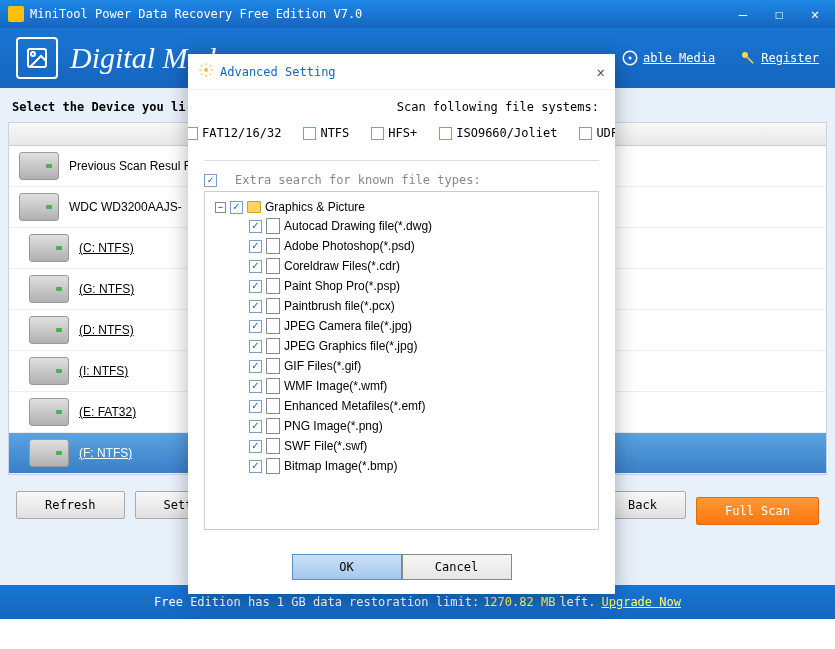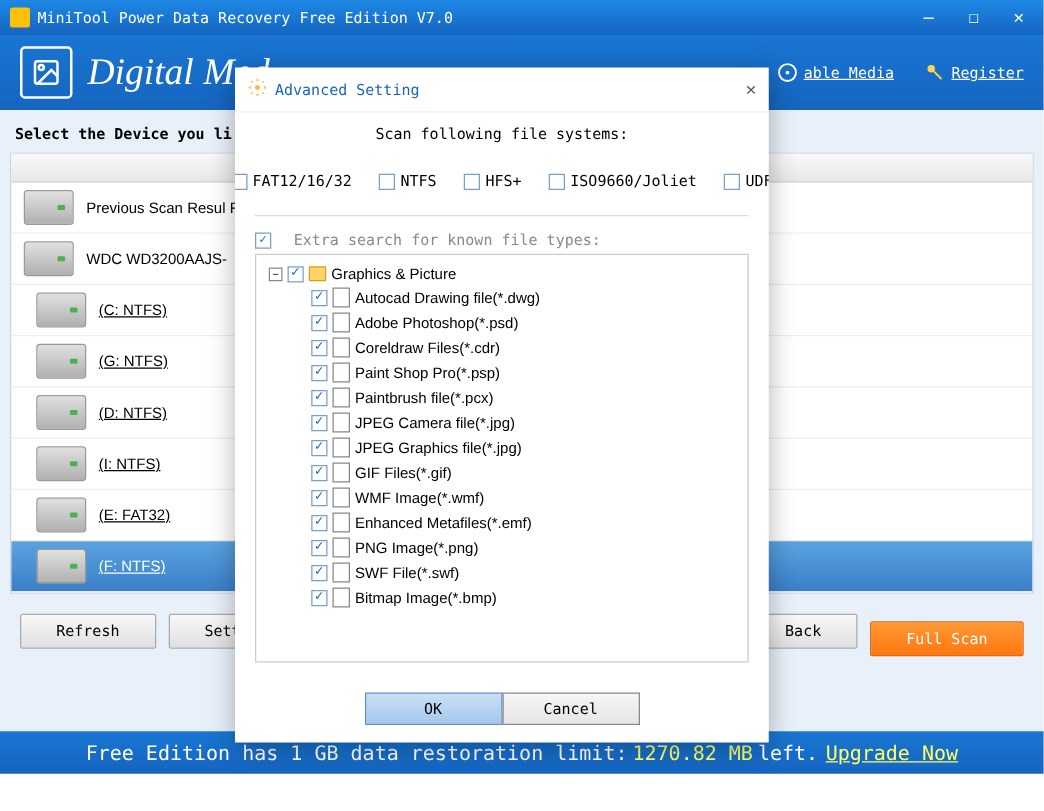--- a/index.html
+++ b/index.html
@@ -27,30 +27,30 @@
 .list-row.indent { padding-left: 20px; text-decoration: underline; }
 .drive-icon { width: 40px; height: 28px; background: linear-gradient(#e0e0e0, #b0b0b0); border-radius: 3px; border: 1px solid #999; position: relative; flex-shrink: 0; }
 .drive-icon::after { content: ''; position: absolute; right: 6px; top: 50%; width: 6px; height: 4px; background: #4caf50; border-radius: 1px; transform: translateY(-50%); }
 
 .bottom-buttons { display: flex; gap: 10px; padding: 10px 8px; align-items: center; }
 .btn { padding: 6px 28px; background: linear-gradient(#f8f8f8, #e0e0e0); border: 1px solid #aaa; border-radius: 2px; font-family: "SimSun", monospace; cursor: pointer; min-width: 80px; text-align: center; }
 .btn.primary { background: linear-gradient(#ff9933, #ff7711); color: #fff; border-color: #e6690a; margin-top: 12px; }
 .tutorial-link { color: #0066cc; text-decoration: underline; font-family: "SimSun", monospace; margin-left: 4px; display: flex; align-items: center; gap: 4px; }
 .tutorial-link .q-icon { width: 16px; height: 16px; border-radius: 50%; background: #0066cc; color: #fff; display: inline-flex; align-items: center; justify-content: center; font-size: 11px; }
 
-.footer { background: linear-gradient(#1976d2, #1565c0); height: 34px; display: flex; align-items: center; justify-content: center; color: #fff; font-family: "SimSun", monospace; font-size: 16px; }
+.footer { background: linear-gradient(#1976d2, #1565c0); height: 34px; display: flex; align-items: center; justify-content: center; color: #fff; font-family: "SimSun", monospace; font-size: 12px; }
 .footer .limit { color: #ffff66; margin: 0 4px; }
 .footer .upgrade { color: #ffff66; text-decoration: underline; margin-left: 6px; }
 
 
 .modal { position: absolute; left: 188px; top: 54px; width: 427px; height: 540px; background: #fff; box-shadow: 0 4px 20px rgba(0,0,0,0.3); display: flex; flex-direction: column; }
 .modal-title { padding: 8px 10px; display: flex; align-items: center; gap: 6px; font-family: "SimSun", monospace; color: #1565c0; border-bottom: 1px solid #eee; }
 .modal-title .close { margin-left: auto; cursor: pointer; font-size: 14px; color: #555; }
 .modal-body { padding: 10px 16px; flex: 1; display: flex; flex-direction: column; overflow: hidden; }
-.scan-label { text-align: center; font-family: "SimSun", monospace; margin-bottom: 24px; }
+.scan-label { text-align: right; font-family: "SimSun", monospace; margin-bottom: 12px; }
 .fs-row { display: flex; gap: 22px; justify-content: center; font-family: "SimSun", monospace; margin-bottom: 12px; }
 .fs-item { display: flex; align-items: center; gap: 4px; }
 .chk { width: 13px; height: 13px; border: 1px solid #7a9ecb; background: #fff; display: inline-flex; align-items: center; justify-content: center; cursor: pointer; }
 .chk.checked::after { content: '✓'; color: #1565c0; font-size: 10px; line-height: 1; }
 .divider { border-top: 1px solid #ddd; margin: 8px 0 12px; }
 .extra-row { display: flex; align-items: center; gap: 18px; font-family: "SimSun", monospace; color: #888; margin-bottom: 4px; }
 .tree { border: 1px solid #ccc; flex: 1; overflow: hidden; position: relative; display: flex; flex-direction: column; }
 .tree-scroll { overflow-y: auto; flex: 1; padding: 6px 4px; }
 .tree-scroll::-webkit-scrollbar { width: 16px; }
 .tree-scroll::-webkit-scrollbar-track { background: #f0f0f0; border-left: 1px solid #ddd; }

